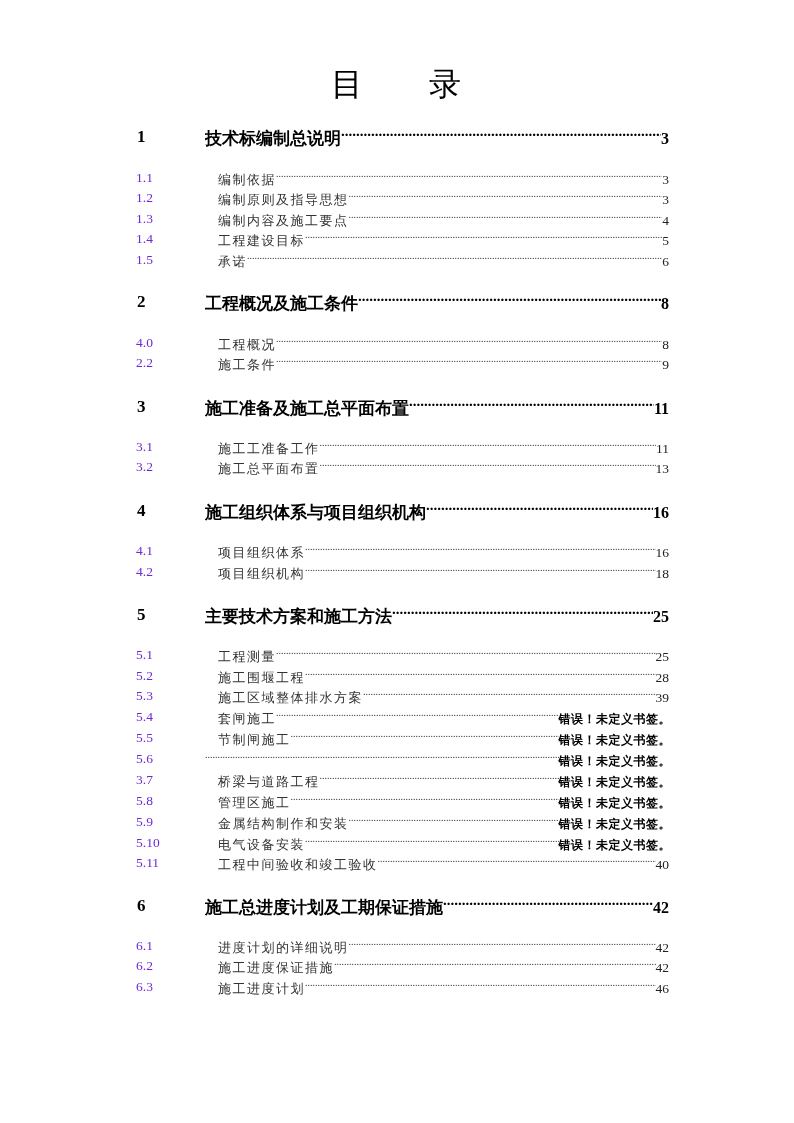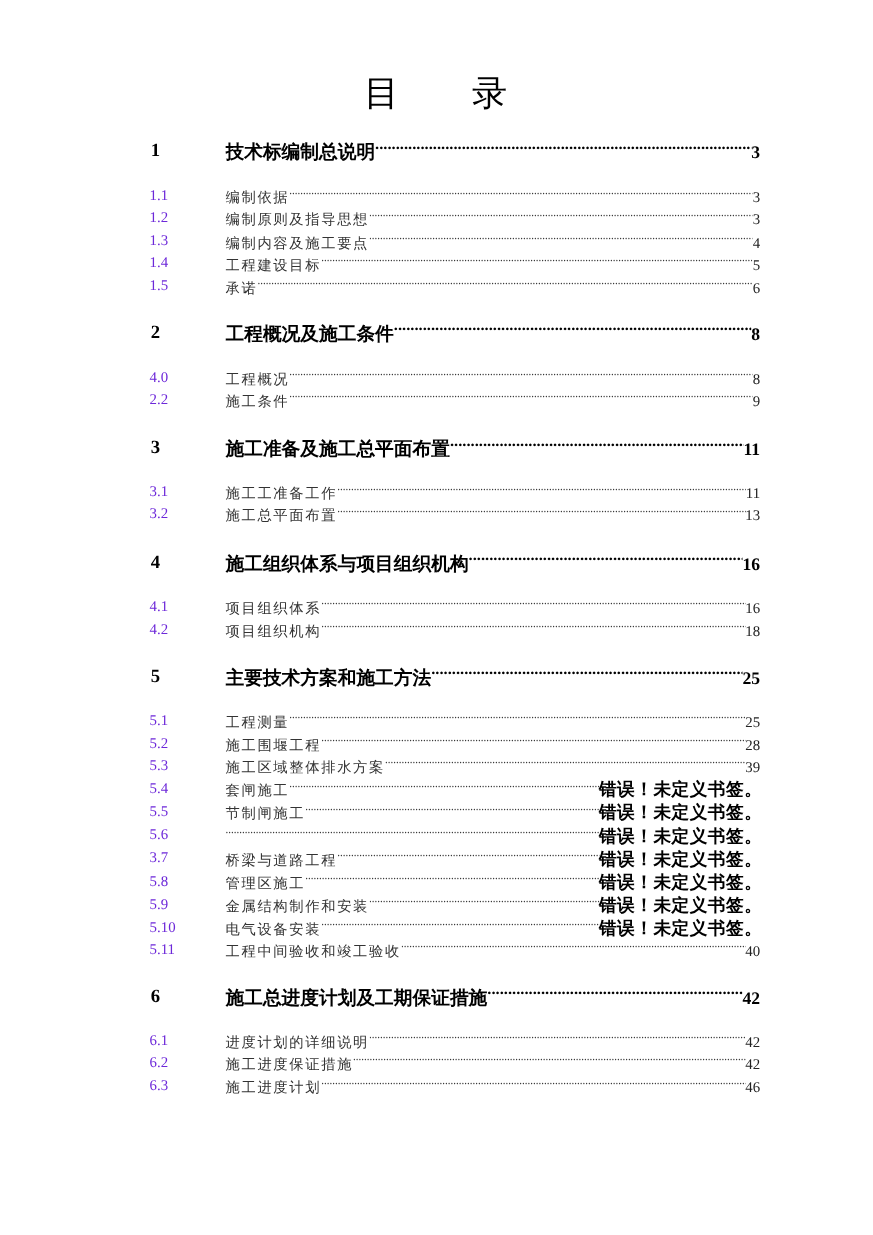--- a/index.html
+++ b/index.html
@@ -38,21 +38,21 @@
     width: 794px;
     display: block;
   }
   .row .num {
     position: absolute;
     white-space: nowrap;
   }
   .row .line {
     position: absolute;
     left: 205px;
-    right: 103px; 
+    right: 125px; 
     display: flex;
     align-items: baseline;
     white-space: nowrap;
     overflow: hidden;
     justify-content: center;
   }
   .row .text { flex: 0 0 auto; }
   .row .leader {
     flex: 1 1 auto;
     overflow: hidden;
@@ -115,35 +115,36 @@
     line-height: 20px;
     height: 20px;
     color: #222;
   }
   .row.l2 .text {
     font-family: "DejaVu Sans", "Liberation Sans", sans-serif;
     font-size: 13px;
     letter-spacing: 1.5px;
     font-weight: normal;
     color: #333;
+    margin-left: 13px;
   }
   .row.l2 .leader {
     font-family: "Liberation Serif", serif;
     font-size: 10px;
     height: 16px;
     color: #333;
   }
   .row.l2 .page {
     font-family: "Liberation Serif", serif;
     font-size: 13.5px;
   }
   .row.l2 .page.err {
     font-family: "DejaVu Sans", "Liberation Sans", sans-serif;
     font-weight: bold;
-    font-size: 16px;
+    font-size: 12px;
     color: #000;
     letter-spacing: 0.5px;
     margin-right: -2px;
   }
 </style>
 </head>
 <body>
 
 <div class="title">
   <span class="t1">目</span>

